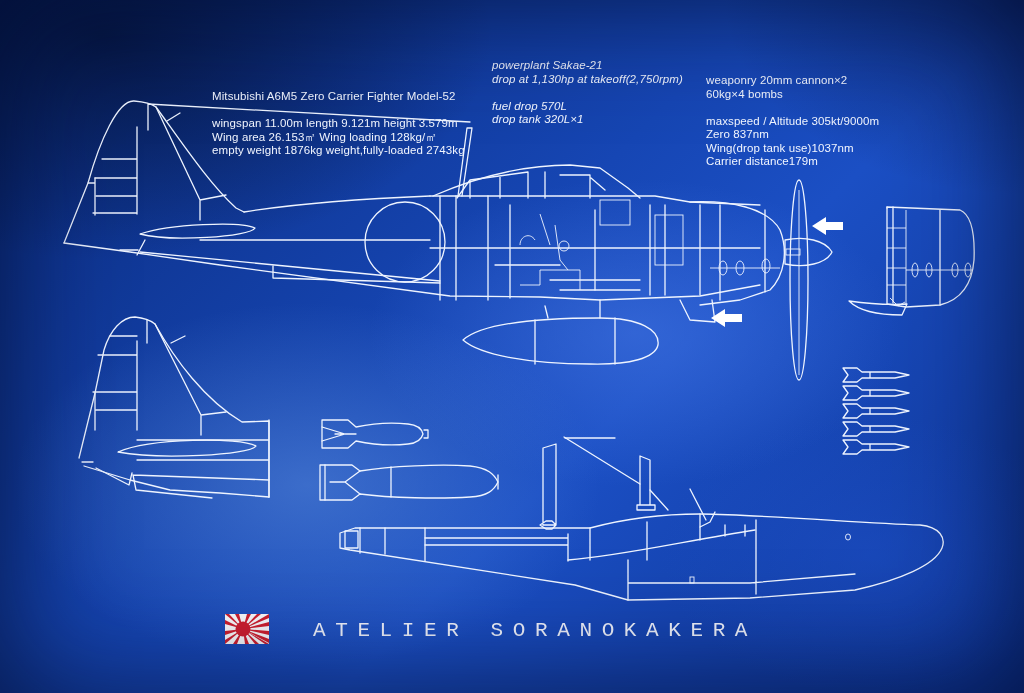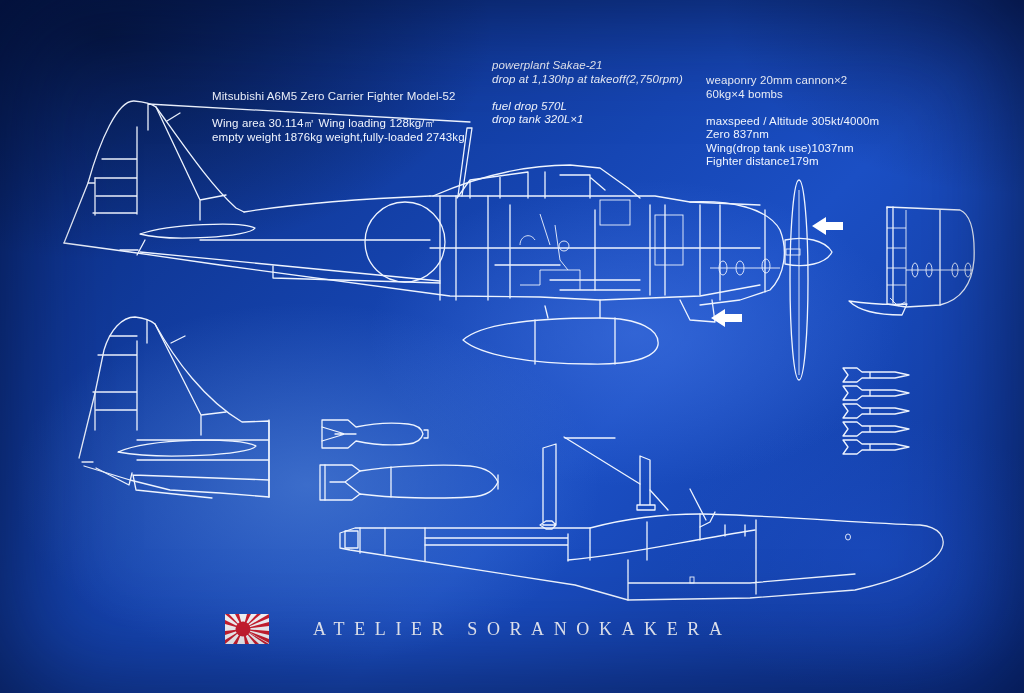--- a/index.html
+++ b/index.html
@@ -25,53 +25,54 @@
   }
   .spec .gap { height: 13.5px; }
   #spec-1 { left: 212px; top: 59px; margin-top: 31px; }
   #spec-2 { left: 492px; top: 59px; font-style: italic; }
   #spec-3 { left: 706px; top: 54px; margin-top: 20px; }
   svg.art { position: absolute; left: 0; top: 0; }
   svg.art .ln { fill: none; stroke: #eef4ff; stroke-width: 1.3; stroke-linejoin: round; stroke-linecap: round; }
   svg.art .thin { fill: none; stroke: #eef4ff; stroke-width: 0.9; }
   .footer-brand {
     position: absolute; left: 313px; top: 619px;
-    font-family: Liberation Serif, serif; font-size: 18px; color: #f4f7ff;
+    font-family: Liberation Mono, monospace; font-size: 21px; color: #f4f7ff;
     letter-spacing: 9.6px; white-space: nowrap;
   }
   .flag { position: absolute; left: 225px; top: 614px; width: 44px; height: 30px; }
 </style>
 </head>
 <body>
 
 <div class="poster">
 
   <div class="spec" id="spec-1">
     <div>Mitsubishi A6M5 Zero Carrier Fighter Model-52</div>
     <div class="gap"></div>
-    <div>Wing area 30.114㎡ Wing loading 128kg/㎡</div>
+    <div>wingspan 11.00m length 9.121m height 3.579m</div>
+    <div>Wing area 26.153㎡ Wing loading 128kg/㎡</div>
     <div>empty weight 1876kg weight,fully-loaded 2743kg</div>
   </div>
 
   <div class="spec" id="spec-2">
     <div>powerplant Sakae-21</div>
     <div>drop at 1,130hp at takeoff(2,750rpm)</div>
     <div class="gap"></div>
     <div>fuel drop 570L</div>
     <div>drop tank 320L×1</div>
   </div>
 
   <div class="spec" id="spec-3">
     <div>weaponry 20mm cannon×2</div>
     <div>60kg×4 bombs</div>
     <div class="gap"></div>
-    <div>maxspeed / Altitude 305kt/4000m</div>
+    <div>maxspeed / Altitude 305kt/9000m</div>
     <div>Zero 837nm</div>
     <div>Wing(drop tank use)1037nm</div>
-    <div>Fighter distance179m</div>
+    <div>Carrier distance179m</div>
   </div>
 
   <svg class="art" width="1024" height="693" viewBox="0 0 1024 693">
 
     <g>
 
       <path class="ln" d="M64,243 L88,183 C100,140 118,100 134,101 C146,102 152,104 156,107 C180,140 210,185 236,208 L244,212"></path>
       <path class="ln" d="M148,104 L148,130 M148,104 L470,122"></path>
       <path class="ln" d="M137,127 L137,214 M102,159 L137,159 M95,178 L137,178 M96,196 L137,196 M93,213 L137,213"></path>
       <path class="ln" d="M95,178 L95,215 M88,183 L95,183"></path>

